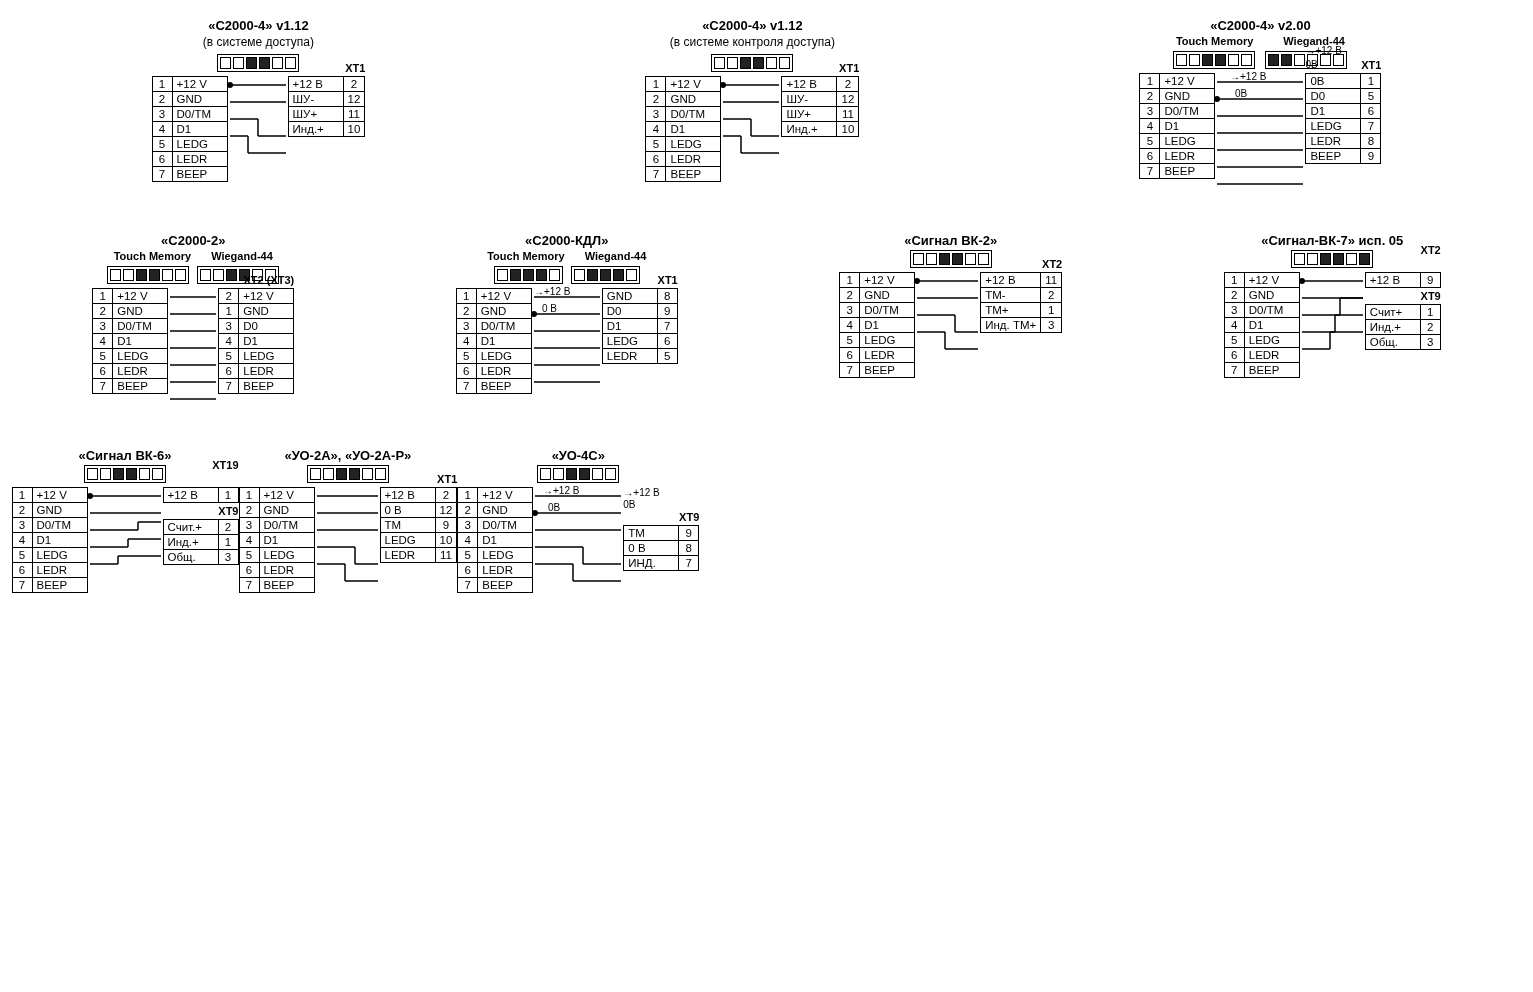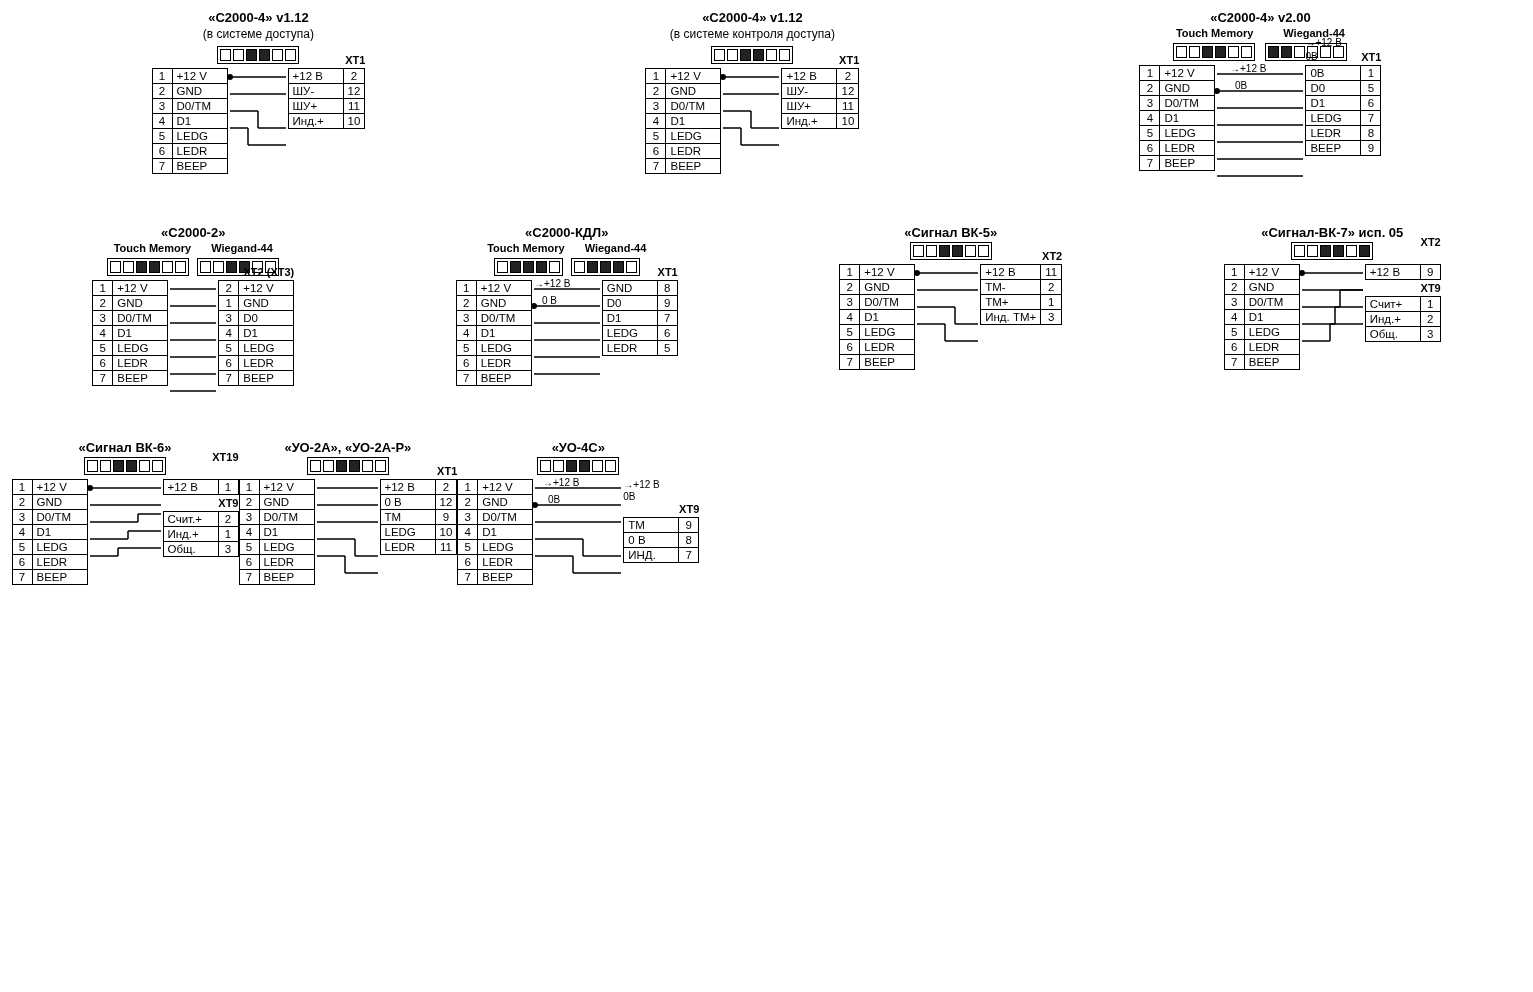--- a/index.html
+++ b/index.html
@@ -6,21 +6,21 @@
     body {
       background: #fff;
       font-family: Arial, sans-serif;
       font-size: 12px;
       width: 1533px;
       min-height: 992px;
       padding: 10px;
     }
     .page-container {
       width: 1510px;
-      margin: 0 auto;
+      margin: 8px auto;
     }
     .row {
       display: flex;
       flex-direction: row;
       justify-content: space-around;
       margin-bottom: 20px;
     }
     .diagram-block {
       display: flex;
       flex-direction: column;
@@ -582,21 +582,21 @@
                   <td class="pin-name">LEDR</td>
                   <td class="pin-num">5</td>
                 </tr>
           </tbody>
             </table>
         </div>
       </div>
     </div>
 
     <div class="diagram-block">
-      <div class="block-title">«Сигнал ВК-5»</div>
+      <div class="block-title">«Сигнал ВК-2»</div>
       <div class="connector-row">
         <div class="connector">
           <div class="conn-sq"></div>
           <div class="conn-sq"></div>
           <div class="conn-sq filled"></div>
           <div class="conn-sq filled"></div>
           <div class="conn-sq"></div>
           <div class="conn-sq"></div>
         </div>
       </div>

